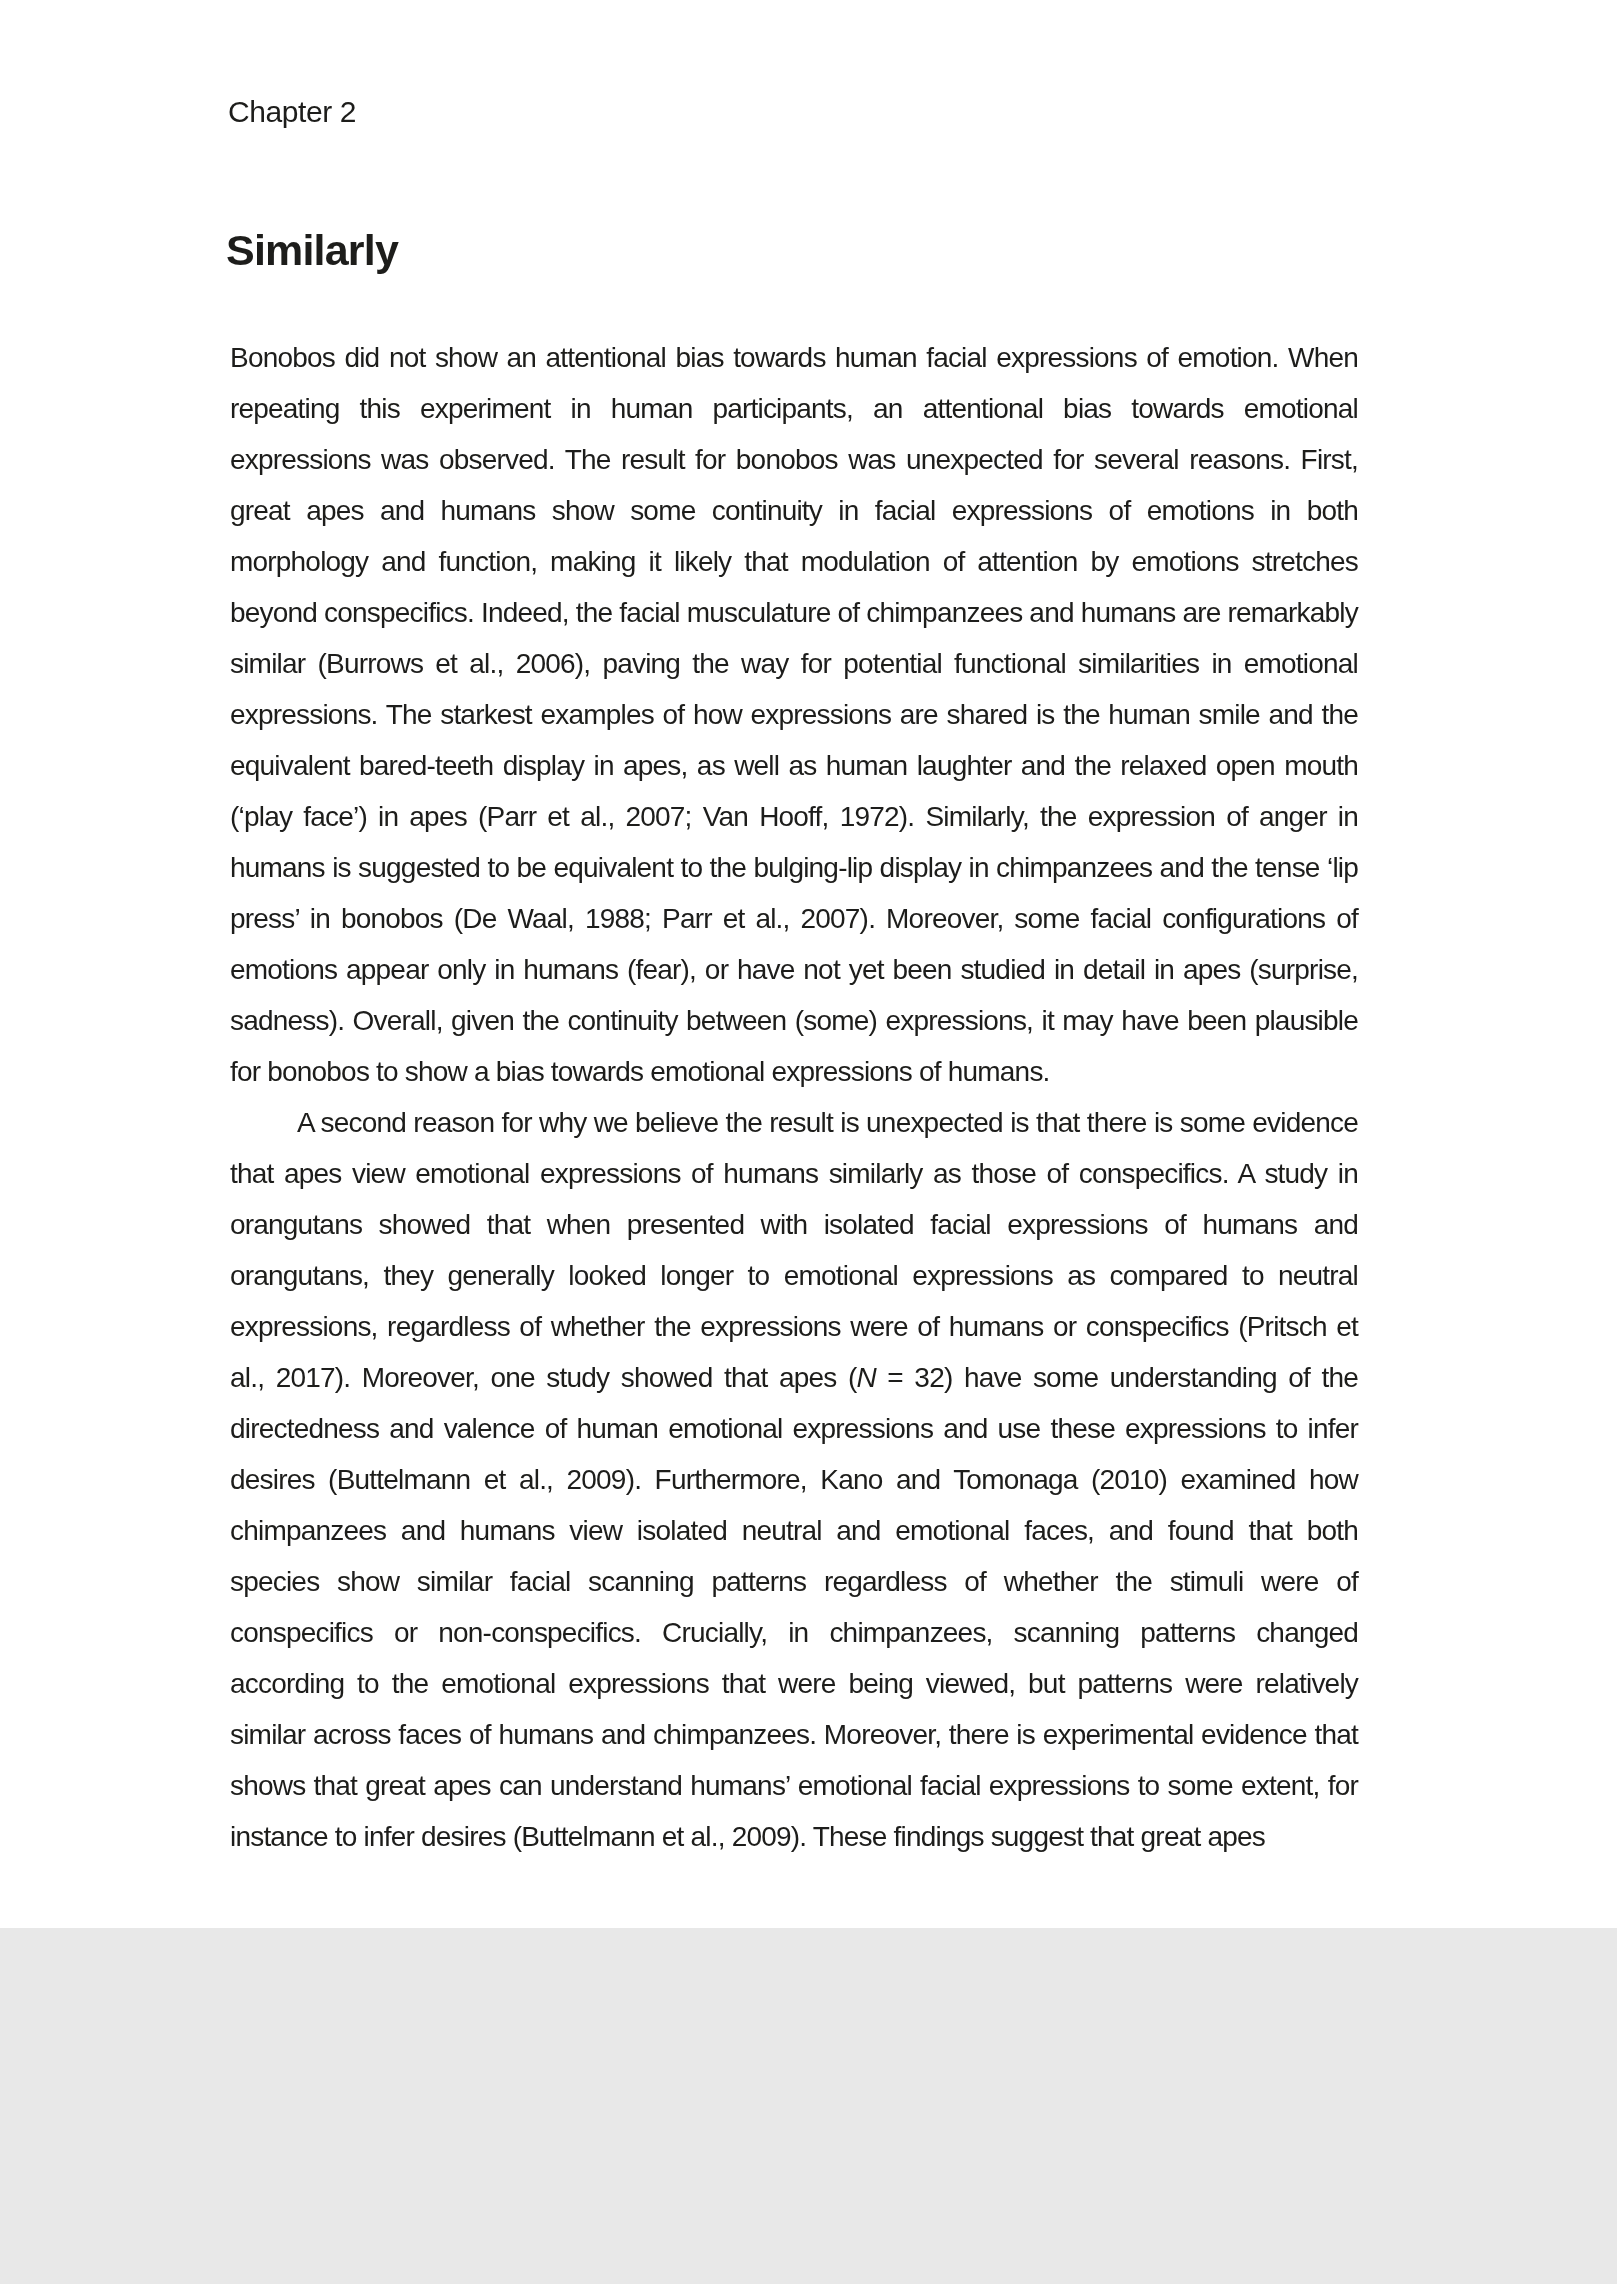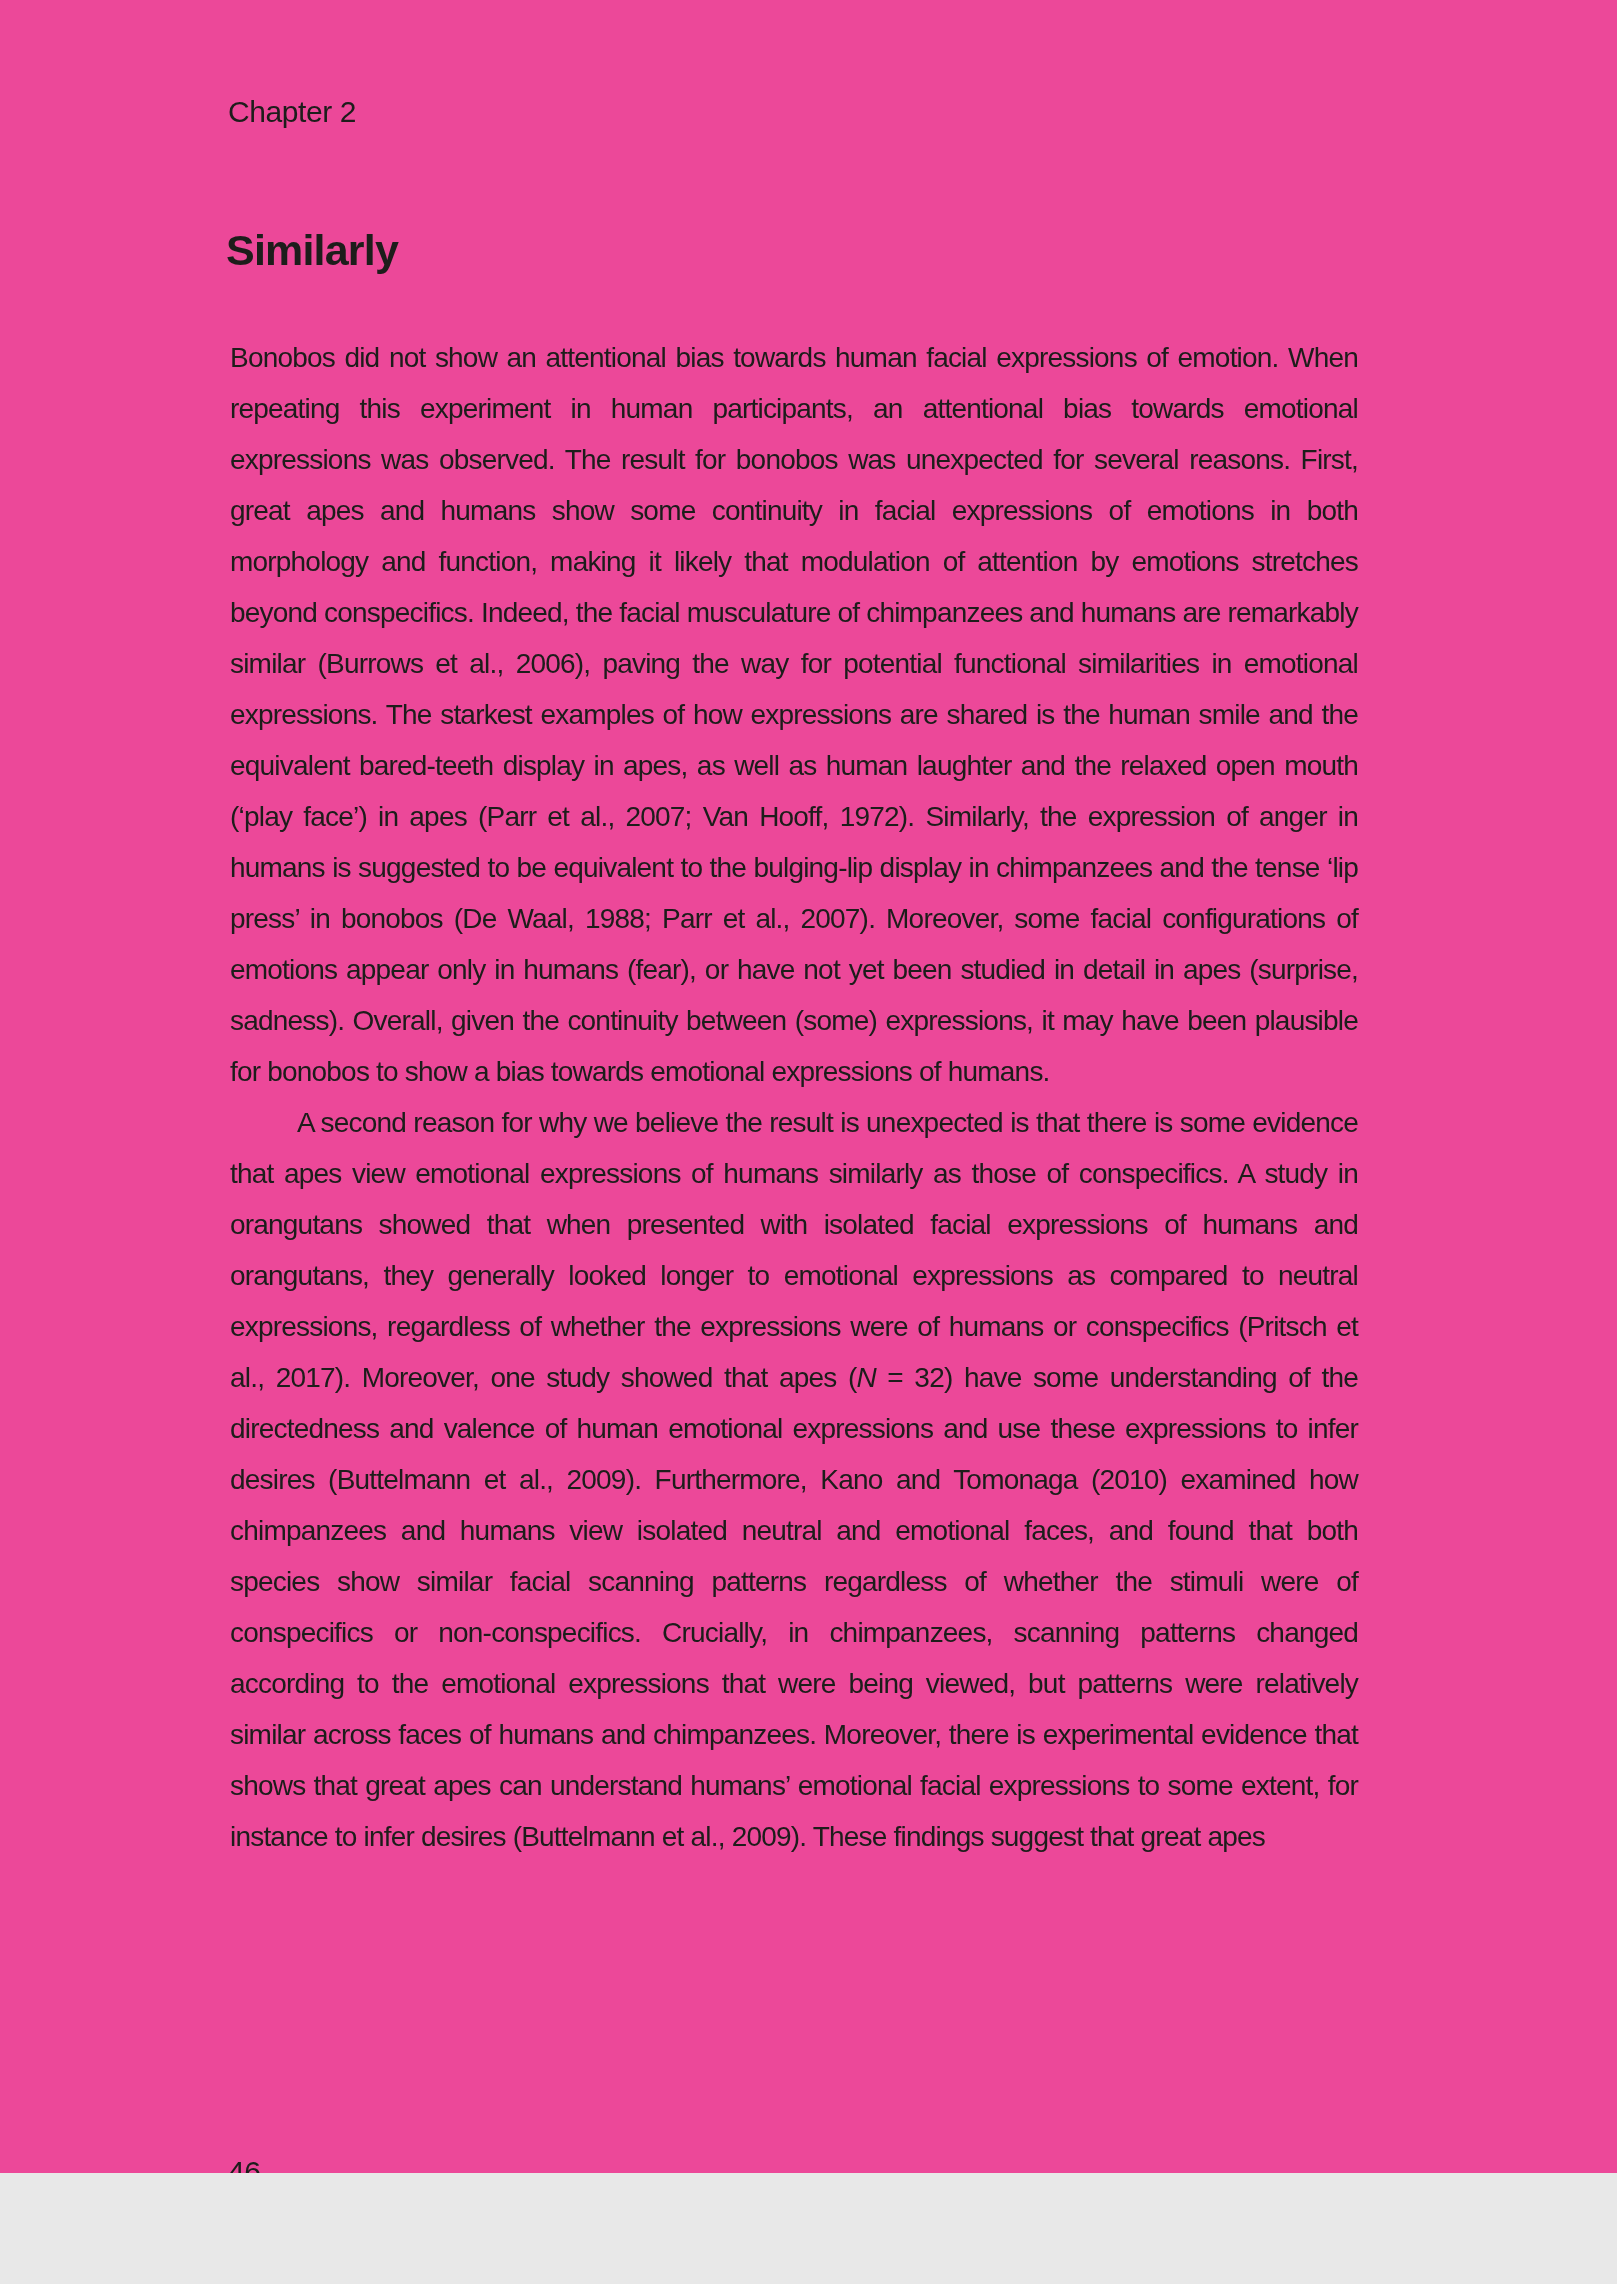--- a/index.html
+++ b/index.html
@@ -1,22 +1,22 @@
 <!DOCTYPE html>
 <html style="font-size:12px"><head>
 <meta charset="utf-8">
 <style>
   * { margin: 0; padding: 0; box-sizing: border-box; }
   html, body { background: #e8e8e8; }
   .page {
     position: relative;
     width: 1618px;
-    height: 2173px;
+    height: 1928px;
     margin: 0 auto;
-    background: #ec4899;
+    background: #ffffff;
     color: #1d1d1b;
     font-family: "Liberation Sans", "DejaVu Sans", sans-serif;
     overflow: hidden;
   }
   .running-header {
     position: absolute;
     left: 228px;
     top: 94px;
     font-size: 30px;
     line-height: 1.2;

